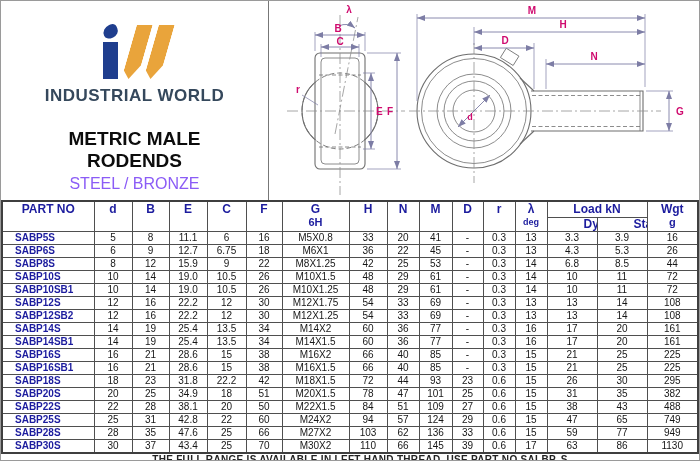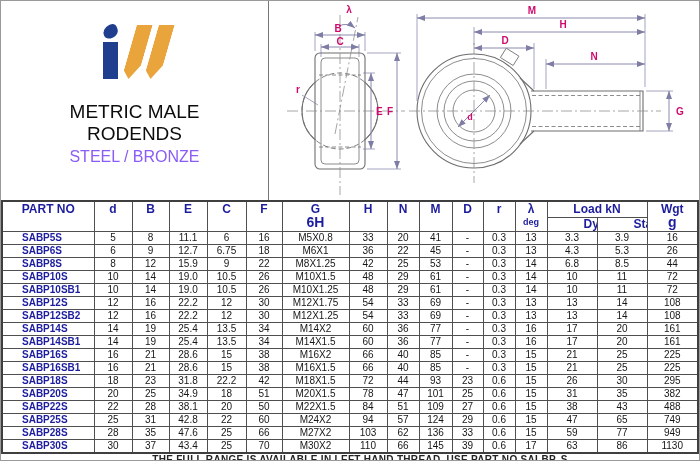--- a/index.html
+++ b/index.html
@@ -15,33 +15,33 @@
   .drawing-panel{flex:1; position:relative;}
   .logo{margin-top:20px; display:flex; justify-content:center; align-items:flex-end; height:58px;}
   .logo-i{display:flex; flex-direction:column; align-items:center; margin-right:5px;}
   .logo-i .dot{width:15px; height:13px; background:#1f3e8e; border-radius:65% 35% 55% 45%; transform:rotate(-24deg); margin-bottom:4px;}
   .logo-i .bar{width:15px; height:37px; background:#1f3e8e;}
   .logo-w{display:flex; align-items:flex-start;}
   .logo-w .stroke{width:16px; height:54px; background:#e9a43b; transform:skewX(-16deg);
     clip-path:polygon(0 0,100% 0,100% 74%,45% 100%,0 84%); margin-left:6px;}
   .brand-name{margin-top:7px; font-size:17px; font-weight:bold; color:#35485c; letter-spacing:0.5px;}
   .titles{margin-top:22px;}
-  .title-line{font-size:19px; font-weight:normal; line-height:22px; color:#0c0c0c;}
+  .title-line{font-size:19px; font-weight:bold; line-height:22px; color:#0c0c0c;}
   .subtitle-line{font-size:16px; line-height:20px; color:#8b5cf6; margin-top:2px;}
   
   table{border-collapse:collapse; table-layout:fixed; width:561px; border:2px solid #3f3f3f;}
   th,td{border:1px solid #4f4f4f; text-align:center; overflow:hidden; white-space:nowrap; padding:0;}
   th{color:#1c1c9e; font-size:12px; line-height:13px; font-weight:bold; background:#fff;}
   th.top{vertical-align:top; padding-top:1px;}
-  th .sub{font-size:14px;}
+  th .sub{font-size:11px;}
   th .deg{font-size:9px;}
   thead tr.r1 th{height:15px;}
   thead tr.r2 th{height:13px;padding-left:36px;}
   td{font-size:10px; height:12px; line-height:12px; color:#161616;}
-  td.part{text-align:left; padding-left:19px; font-weight:bold; color:#1c1c9e;}
+  td.part{text-align:left; padding-left:12px; font-weight:bold; color:#1c1c9e;}
   
   .footer-note{height:8px; overflow:hidden; text-align:center; font-size:10px; font-weight:bold; line-height:11px; color:#222; letter-spacing:0.3px;padding-left:20px;}
   
   .part-line{fill:none;stroke:#6e6e6e;stroke-width:1.1;}
   .pthin{fill:none;stroke:#6e6e6e;stroke-width:0.8;}
   .part-dash{fill:none;stroke:#6e6e6e;stroke-width:0.9;stroke-dasharray:5 3;}
   .hid{stroke:#6e6e6e;stroke-width:0.8;stroke-dasharray:4 2.5;fill:none;}
   .cl{stroke:#8f8f8f;stroke-width:0.8;stroke-dasharray:11 3 2 3;fill:none;}
   .dim{stroke:#7d7da5;stroke-width:0.9;fill:none;}
   .ext{stroke:#7d7da5;stroke-width:0.7;}
@@ -59,20 +59,21 @@
       <div class="logo">
         <div class="logo-i">
           <div class="dot"></div>
           <div class="bar"></div>
         </div>
         <div class="logo-w">
           <div class="stroke"></div>
           <div class="stroke"></div>
         </div>
       </div>
+      <div class="brand-name">INDUSTRIAL WORLD</div>
       <div class="titles">
         <div class="title-line">METRIC MALE</div>
         <div class="title-line">RODENDS</div>
         <div class="subtitle-line">STEEL / BRONZE</div>
       </div>
     </div>
 
     <div class="drawing-panel">
       <svg width="430" height="198" viewBox="0 0 430 198">
         <defs>

